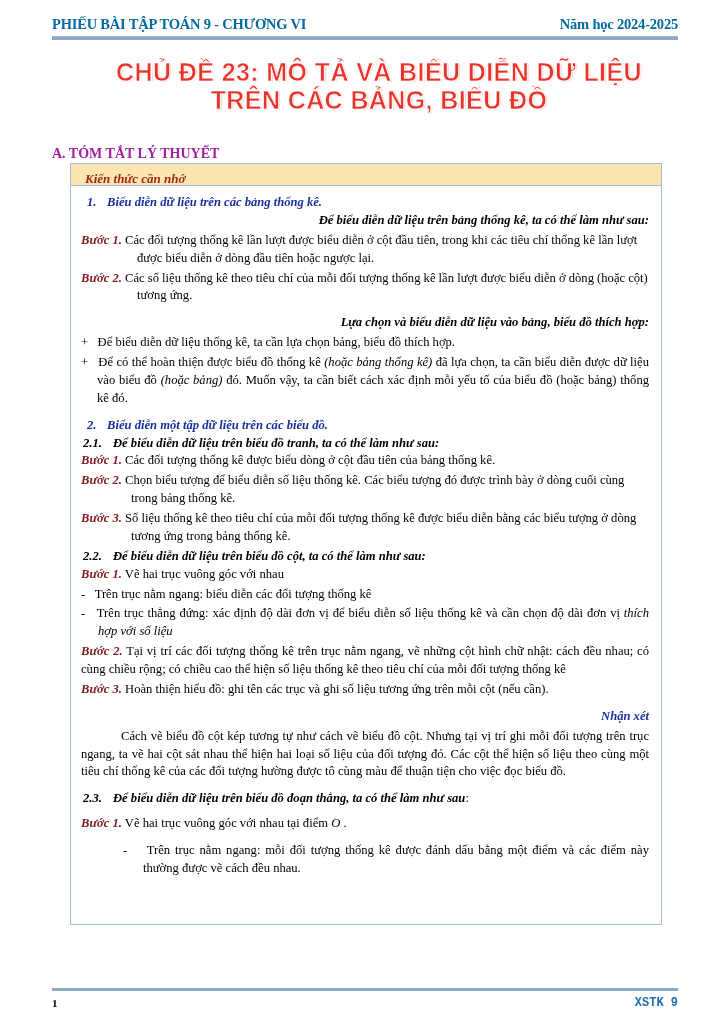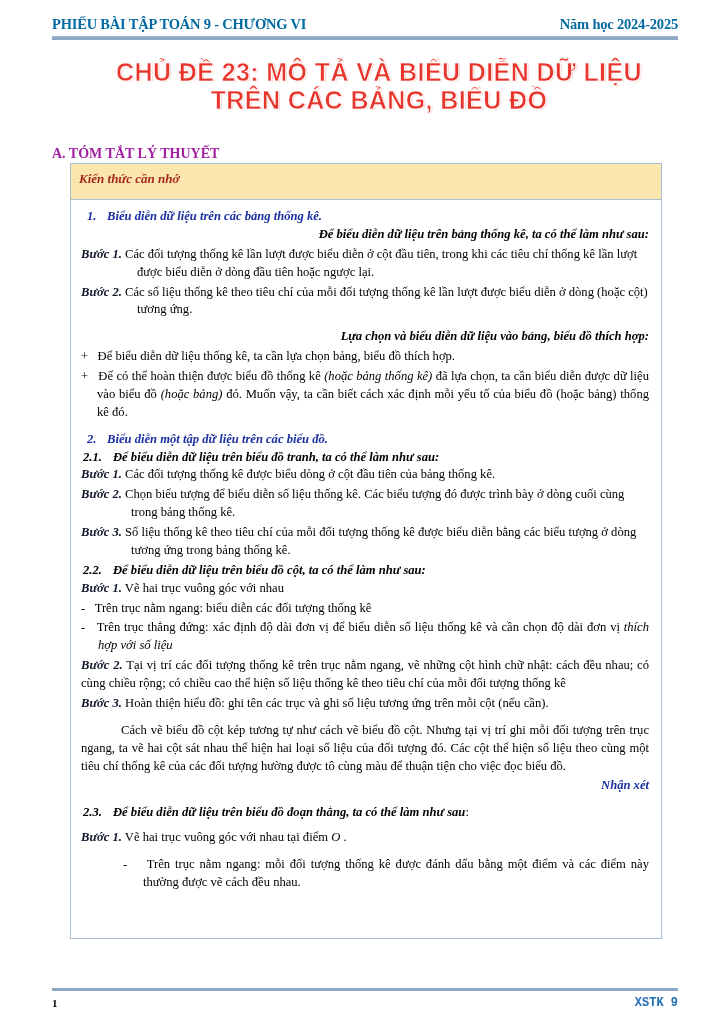--- a/index.html
+++ b/index.html
@@ -60,38 +60,38 @@
   .box{
     position:absolute; left:70px; top:163px;
     width:592px;
     box-sizing:border-box;
     border:1px solid #A8BCD4;
     background:#ffffff;
   }
   .box-head{
     background:#FBE6AE;
     border-bottom:1px solid #A8BCD4;
-    padding:5px 0 5px 8px;
-    height:36px; box-sizing:border-box;
+    padding:5px 0 5px 14px;
+    height:22px; box-sizing:border-box;
   }
   .box-head-txt{
     font-family:"Liberation Serif", serif;
     font-style:italic; font-weight:bold;
     font-size:13px; color:#A3281E;
   }
   .box-body{
     padding:8px 12px 14px 10px;
     font-size:12.6px;
     line-height:1.42;
   }
 
   
   .blue-it{ color:#1A2FA0; font-style:italic; font-weight:bold; }
   .blk-it { color:#000; font-style:italic; font-weight:bold; }
-  .step   { color:#0f172a; font-style:italic; font-weight:bold; }
+  .step   { color:#7f1d1d; font-style:italic; font-weight:bold; }
   .it     { font-style:italic; }
   .nx     { color:#1A2FA0; font-style:italic; font-weight:bold; }
 
   .row{ display:flex; }
   .num{ flex:0 0 auto; }
   .txt{ flex:1 1 auto; text-align:justify; }
 
   .l1{ margin-left:6px; }      
   .l2{ margin-left:22px;text-align:right; }     
   .l3{ margin-left:34px; }     
@@ -225,22 +225,22 @@
         <span>Tại vị trí các đối tượng thống kê trên trục nằm ngang, vẽ những cột hình chữ nhật: cách đều nhau; có cùng chiều rộng; có chiều cao thể hiện số liệu thống kê theo tiêu chí của mỗi đối tượng thống kê</span>
       </div>
 
       <div class="p l3">
         <span class="step">Bước 3.</span>
         <span>Hoàn thiện hiểu đồ: ghi tên các trục và ghi số liệu tương ứng trên mỗi cột (nếu cần).</span>
       </div>
 
       <div class="gap"></div>
 
+      <div class="p l2 nx">Nhận xét</div>
       <div class="p l2 indent-first" style="text-align:justify;">Cách vẽ biểu đồ cột kép tương tự như cách vẽ biểu đồ cột. Nhưng tại vị trí ghi mỗi đối tượng trên trục ngang, ta vẽ hai cột sát nhau thể hiện hai loại số liệu của đối tượng đó. Các cột thể hiện số liệu theo cùng một tiêu chí thống kê của các đối tượng hường được tô cùng màu để thuận tiện cho việc đọc biểu đồ.</div>
-      <div class="p l2 nx">Nhận xét</div>
 
       <div class="gap"></div>
 
       <div class="row" style="margin-left:2px;">
         <span class="num blk-it" style="width:30px;">2.3.</span>
         <span class="txt"><span class="blk-it">Để biểu diễn dữ liệu trên biểu đồ đoạn thẳng, ta có thể làm như sau</span><span>:</span></span>
       </div>
 
       <div class="gap"></div>
 

